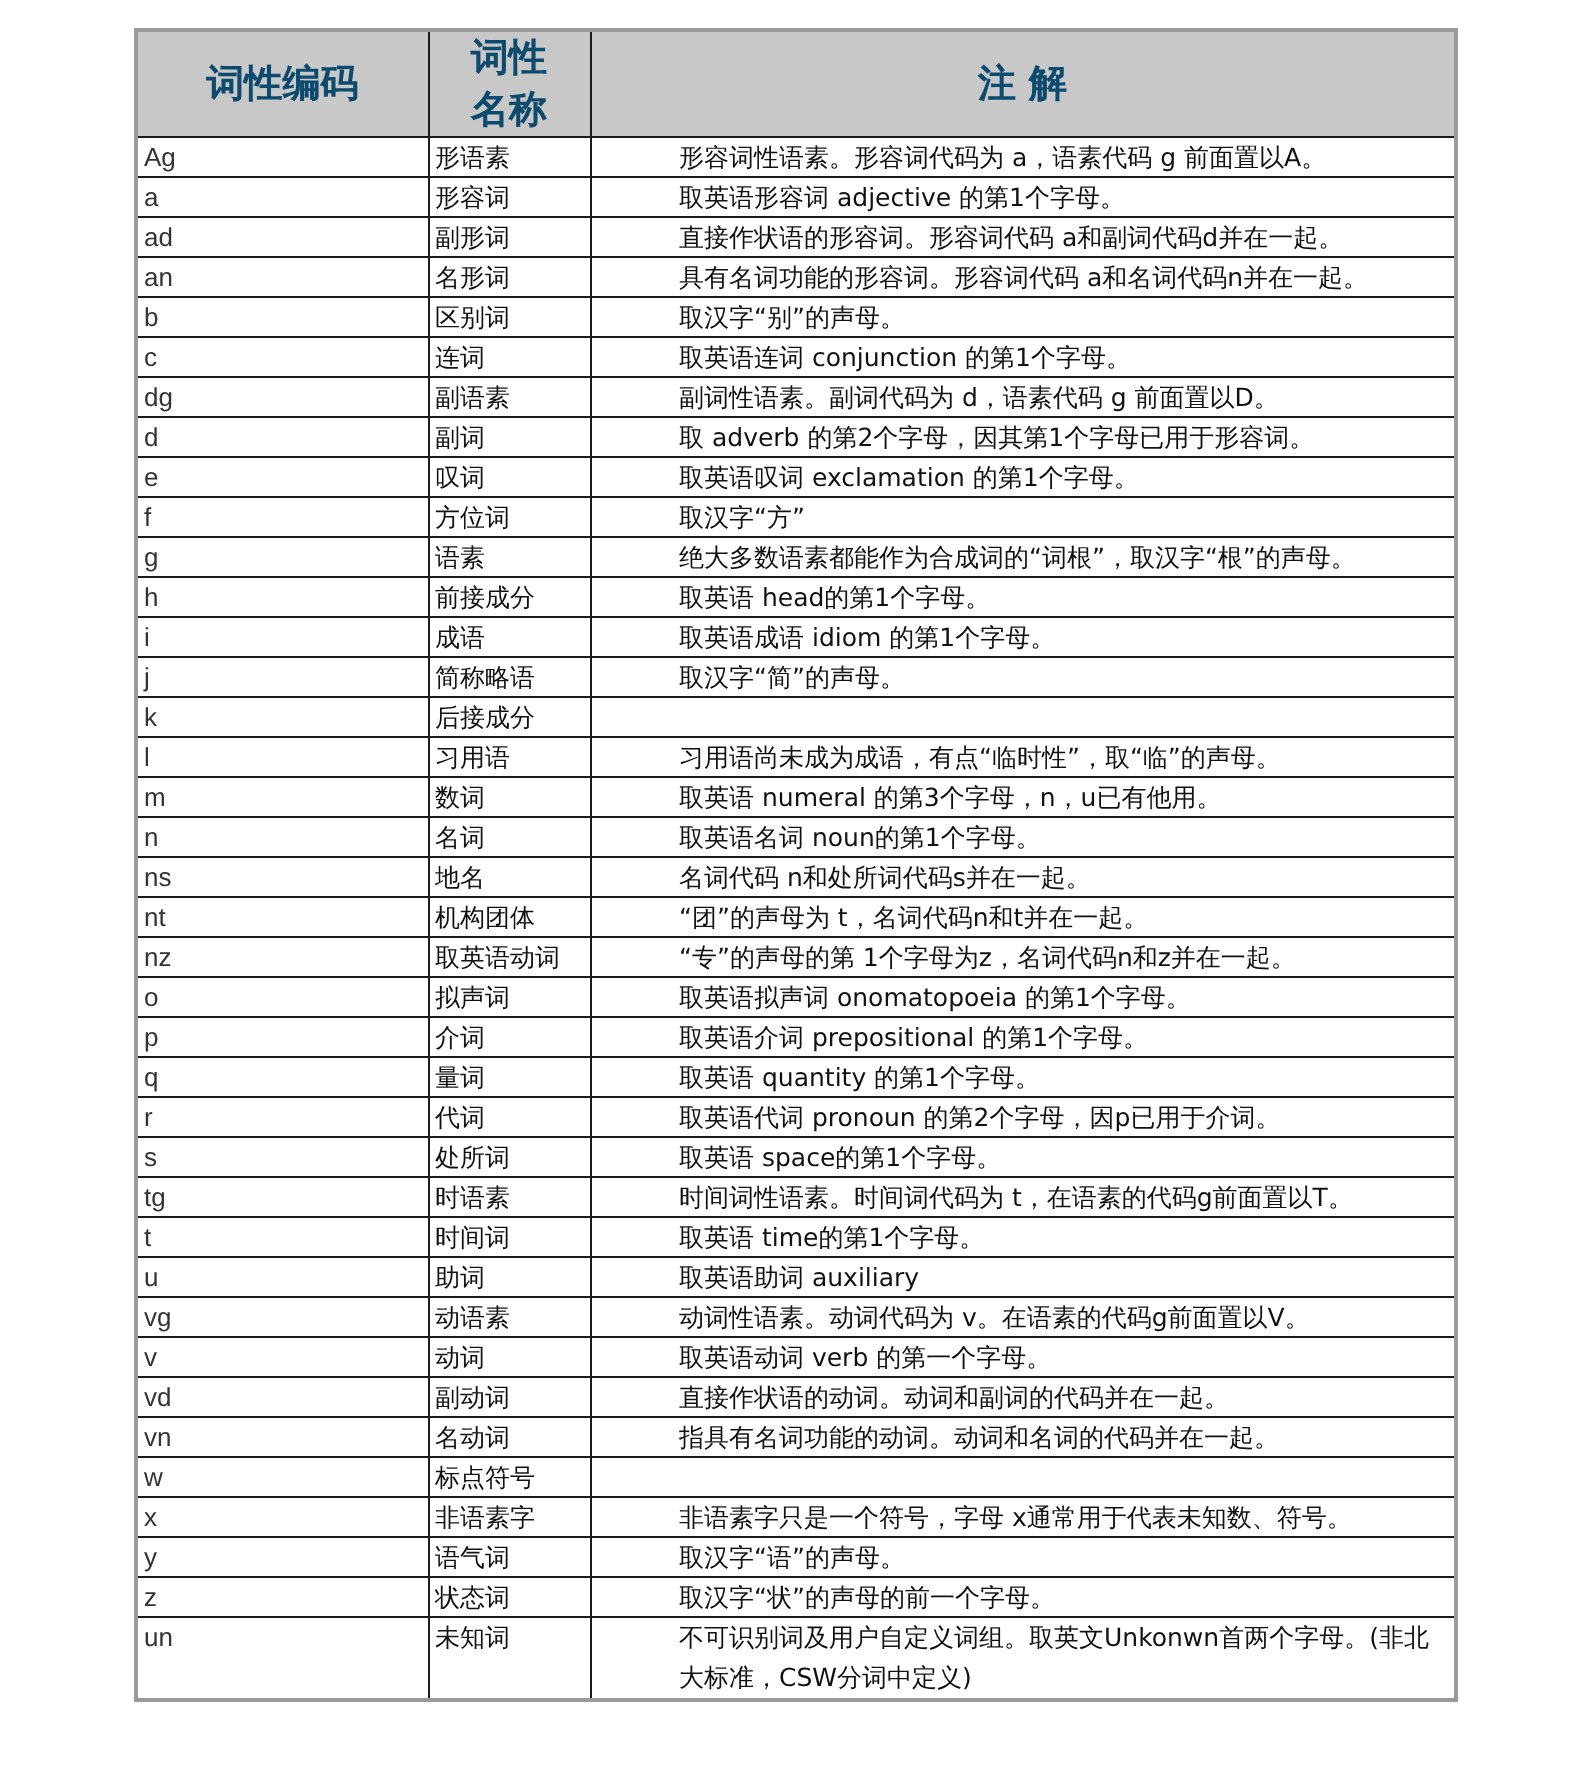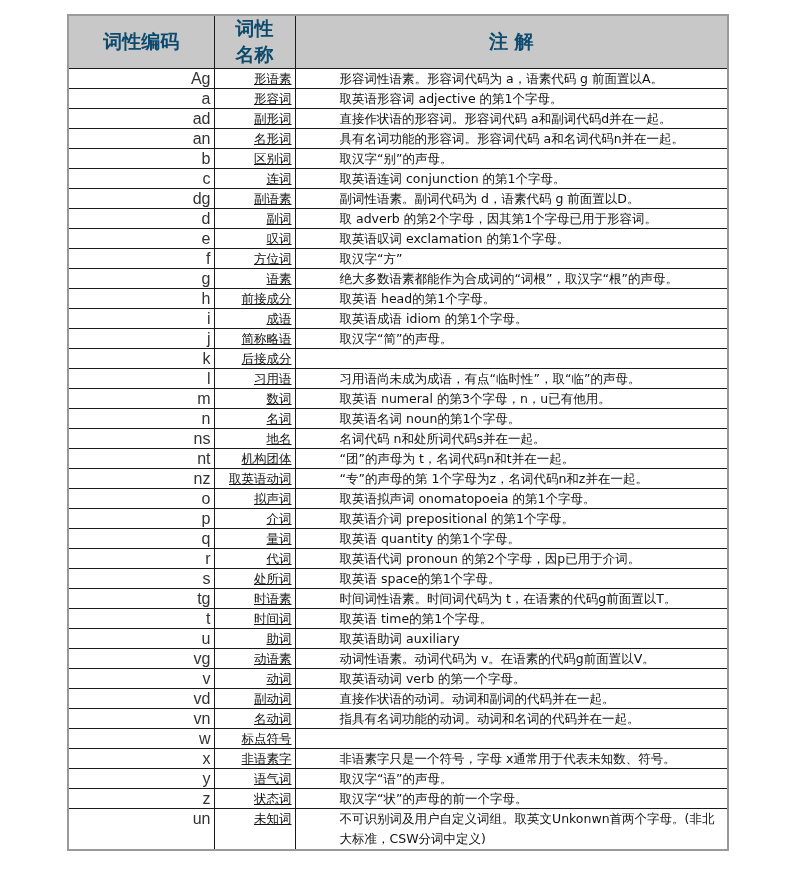--- a/index.html
+++ b/index.html
@@ -42,26 +42,26 @@
       height: 19px;
       padding: 0 3px;
       border-left: 1px solid #1a1a1a;
       border-bottom: 1px solid #1a1a1a;
       vertical-align: middle;
       line-height: 19px;
       white-space: nowrap;
       overflow: hidden;
     }
     .pos-table td.code {
-      text-align: right;
+      text-align: left;
       color: #333;
       font-family: "Liberation Sans", sans-serif;
-      font-size: 16px;
-    }
-    .pos-table td.name { text-align: right; text-decoration: underline; }
+      font-size: 13px;
+    }
+    .pos-table td.name { text-align: left; }
     .pos-table td.note { text-align: left; padding-left: 44px; }
     .pos-table tr.tall td {
       height: 40px;
       vertical-align: top;
       white-space: normal;
       line-height: 20px;
       margin-left: 12px;
     }
     .pos-table tr:last-child td { border-bottom: none; }
     .pos-table th:first-child, .pos-table td:first-child { border-left: none; }

